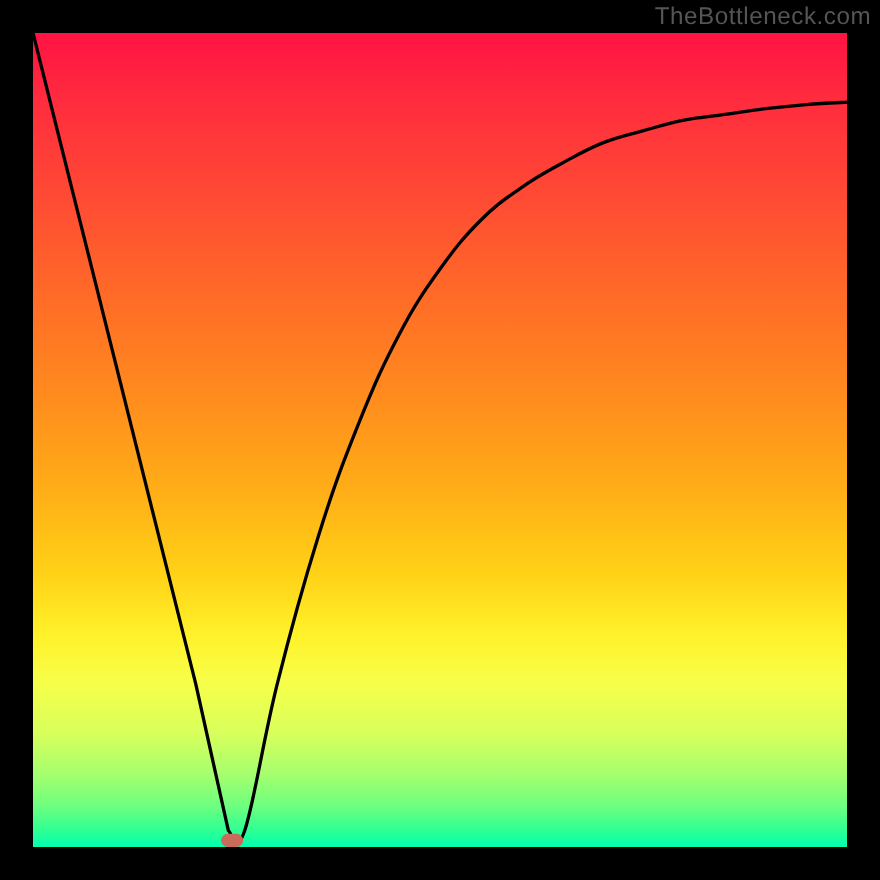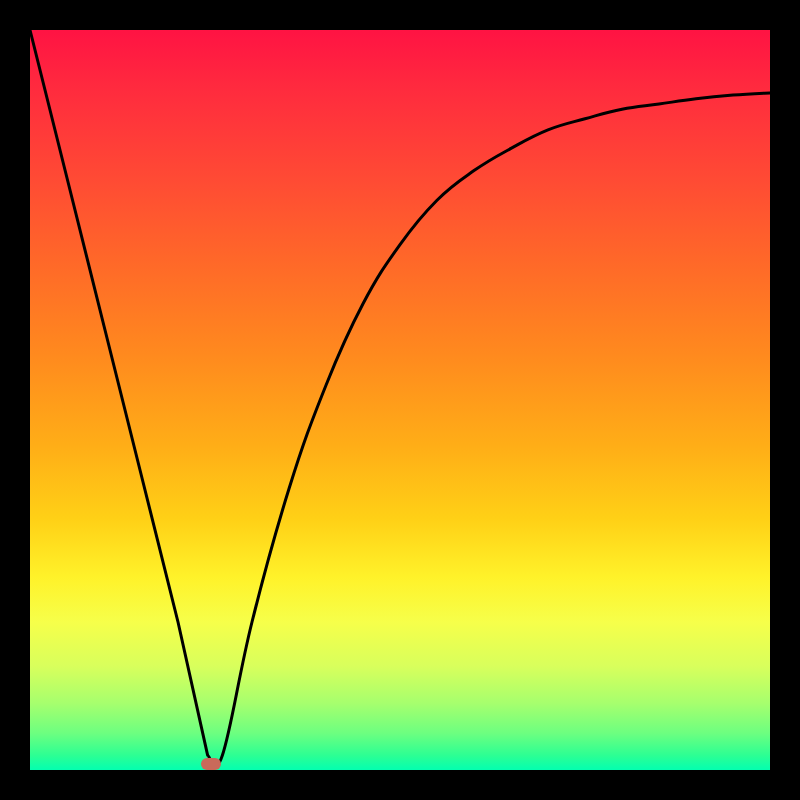--- a/index.html
+++ b/index.html
@@ -65,20 +65,21 @@
     width: 20px;
     height: 12px;
     background: #c96a5a;
     border-radius: 6px / 6px;
   }
 </style>
 </head>
 <body>
 
 <div class="frame">
+  <div class="watermark">TheBottleneck.com</div>
 
   <div class="plot">
     <svg class="curve" viewBox="0 0 740 740" preserveAspectRatio="none">
       <path d="M 0.0 0.0 L 37.0 148.0 L 74.0 296.0 L 111.0 444.0 L 148.0 592.0 L 177.6 725.2 C 180.6 725.2 183.5 751.8 192.4 725.2 C 201.3 698.6 208.7 645.3 222.0 592.0 C 235.3 538.7 244.2 506.2 259.0 458.8 C 273.8 411.4 281.2 392.2 296.0 355.2 C 310.8 318.2 318.2 301.9 333.0 273.8 C 347.8 245.7 355.2 235.3 370.0 214.6 C 384.8 193.9 392.2 185.0 407.0 170.2 C 421.8 155.4 429.2 151.0 444.0 140.6 C 458.8 130.2 466.2 126.5 481.0 118.4 C 495.8 110.3 503.2 105.8 518.0 99.9 C 532.8 94.0 540.2 92.9 555.0 88.8 C 569.8 84.7 577.2 82.1 592.0 79.2 C 606.8 76.2 614.2 76.1 629.0 74.0 C 643.8 71.9 651.2 70.6 666.0 68.8 C 680.8 67.0 688.2 66.3 703.0 65.1 C 717.8 63.9 732.6 63.3 740.0 62.9" fill="none" stroke="#000" stroke-width="3" stroke-linejoin="round" stroke-linecap="round"></path>
     </svg>
     <div class="marker" style="left: 171.3px; top: 728.08px; background: rgb(201, 106, 90);"></div>
   </div>
 </div>
 
 </body></html>

